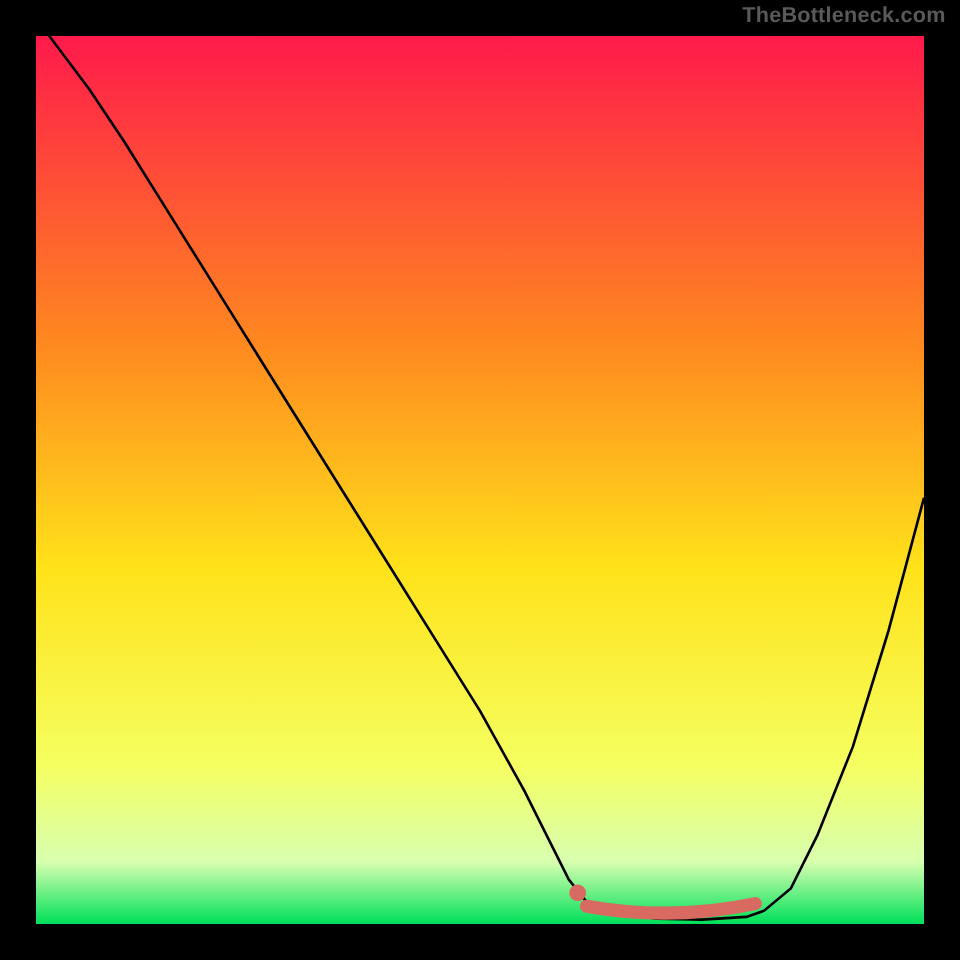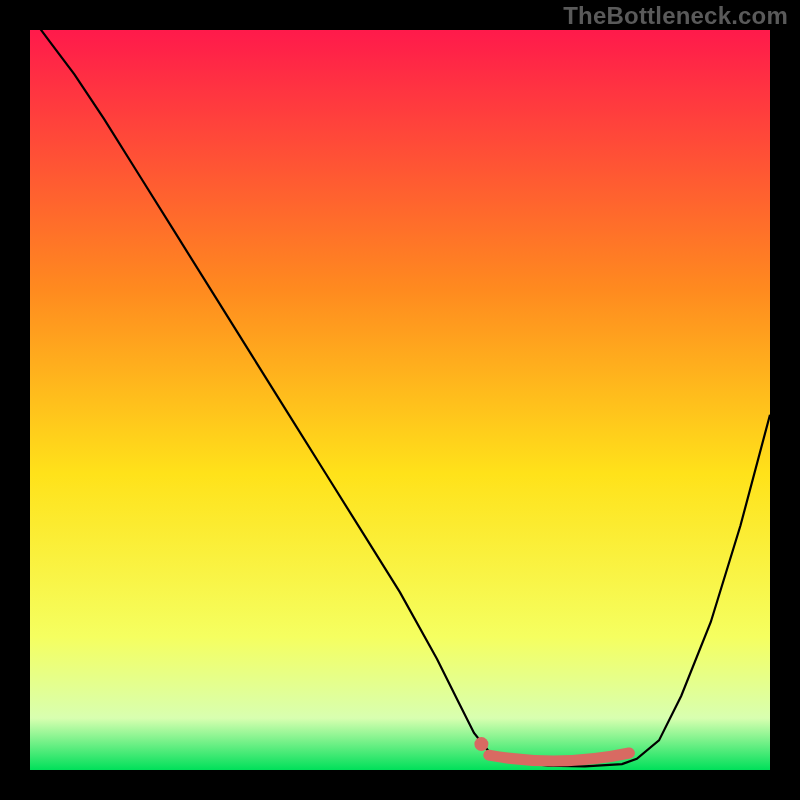--- a/index.html
+++ b/index.html
@@ -16,21 +16,21 @@
     left: 0;
     width: 800px;
     height: 800px;
     background: #000;
   }
   .watermark {
     position: absolute;
     top: 2px;
     right: 12px;
     font-family: Arial, Helvetica, sans-serif;
-    font-size: 24px;
+    font-size: 18px;
     font-weight: bold;
     color: #5a5a5a;
     letter-spacing: 0.2px;
   }
   svg {
     position: absolute;
     top: 0;
     left: 0;
   }
 </style>

